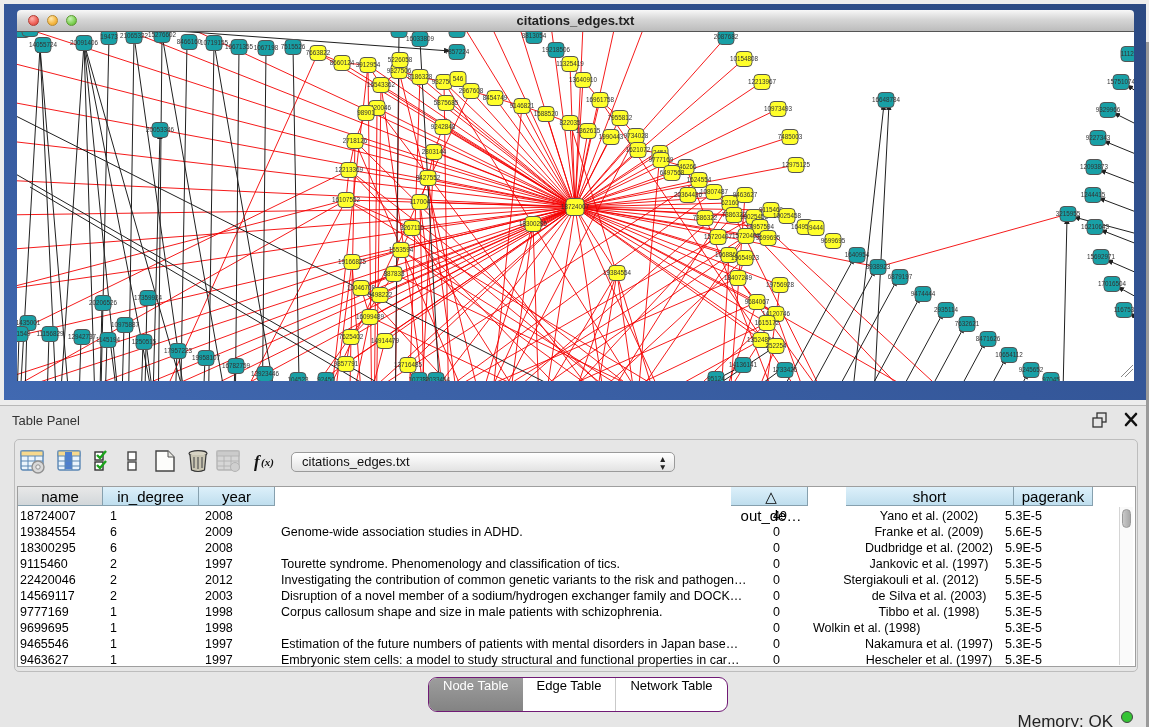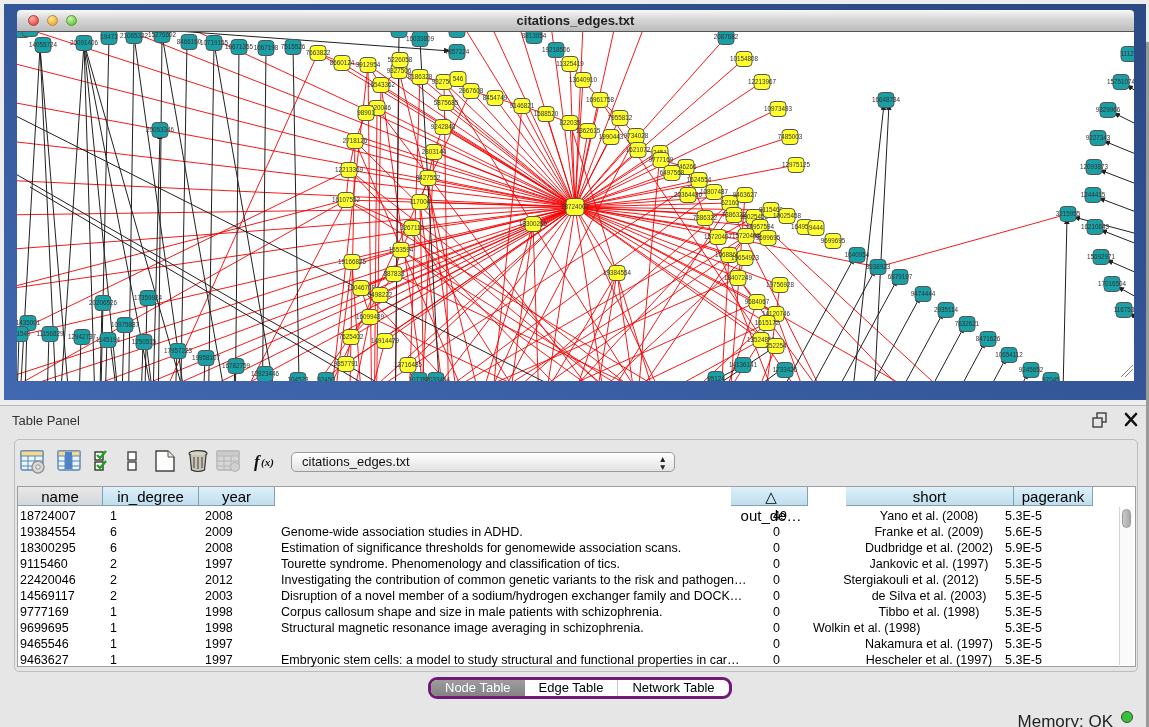--- a/index.html
+++ b/index.html
@@ -12,21 +12,21 @@
 #ptitle{position:absolute;left:12px;top:7px;font-size:13px;color:#333}
 #pbox{position:absolute;left:14px;top:33px;width:1124px;height:233px;border:1px solid #bdbdbd;border-radius:5px;background:#e6e6e6}
 #combo{position:absolute;left:276px;top:12px;width:384px;height:20px;background:linear-gradient(#fff,#eee 60%,#e2e2e2);border:1px solid #9a9a9a;border-radius:5px;font-size:13px;color:#111;line-height:18px;padding-left:10px}
 #combo .arr{position:absolute;right:7px;top:1.5px;font-size:8.5px;color:#222;line-height:8.5px}
 #tbl{position:absolute;left:2px;top:46px;width:1119px;height:181px;background:#fff;border:1px solid #9e9e9e}
 .hcell{position:absolute;top:0;height:19px;background:linear-gradient(#ddf0fa,#bfdeee);border-right:1px solid #86a0ae;border-bottom:1px solid #86a0ae;font-size:15px;color:#000;text-align:center;line-height:19px}
 .trow{position:absolute;left:0;height:16px;width:1110px;font-size:12.5px;color:#000}
 .trow span{position:absolute;top:1px;white-space:nowrap}
 #vsb{position:absolute;right:2px;top:20px;width:14px;height:158px;background:#fafafa;border-left:1px solid #d5d5d5}
 #vsb .th{position:absolute;left:2px;top:2px;width:9px;height:19px;background:linear-gradient(90deg,#c9c9c9,#a8a8a8);border:1px solid #999;border-radius:5px}
-#tabs{position:absolute;left:428px;top:271px;height:22px;border:3px solid #701a75;border-radius:9px;background:#fff;overflow:hidden;font-size:13px;line-height:16px;display:flex}
+#tabs{position:absolute;left:428px;top:271px;height:35px;border:1px solid #701a75;border-radius:9px;background:#fff;overflow:hidden;font-size:13px;line-height:16px;display:flex}
 #tabs .seg{padding:0 14px;color:#000}
 #tabs .sel{background:linear-gradient(#9d9d9d,#838383);color:#fff}
 #mem{position:absolute;right:36px;top:306px;font-size:17px;color:#222}
 #memdot{position:absolute;right:16px;top:305px;width:12px;height:12px;border-radius:50%;background:#35c435;border:1px solid #444}
 #rcol{position:absolute;right:0;top:42px;width:3px;height:685px;background:#9a9a9a}
 </style></head><body>
 <div id="desk">
  <div id="win">
   <div id="tbar">
    <div class="tl" style="left:11px;background:radial-gradient(circle at 35% 30%,#ffb3ad,#ee6158 60%,#d33e36);border:1px solid #b13c34"></div>
@@ -696,37 +696,36 @@
     <div class="hcell" style="left:85px;width:96px">in_degree</div>
     <div class="hcell" style="left:181px;width:76px">year</div>
     <div class="hcell" style="left:713px;width:77px;text-align:center;padding-left:4px">△ out_de…</div>
     <div class="hcell" style="left:828px;width:168px">short</div>
     <div class="hcell" style="left:996px;width:79px">pagerank</div>
     <div class="trow" style="top:21px">
           <span style="left:2px">18724007</span>
           <span style="left:92px">1</span>
           <span style="left:187px">2008</span>
           <span style="left:755px">49</span>
-          <span style="left:827px;width:168px;text-align:center">Yano et al. (2008)</span>
+          <span style="left:827px;width:168px;text-align:center">Yano et al. (2002)</span>
           <span style="left:987px">5.3E-5</span>
         </div>
         <div class="trow" style="top:37px">
           <span style="left:2px">19384554</span>
           <span style="left:92px">6</span>
           <span style="left:187px">2009</span>
           <span style="left:263px">Genome-wide association studies in ADHD.</span>
           <span style="left:755px">0</span>
           <span style="left:827px;width:168px;text-align:center">Franke et al. (2009)</span>
           <span style="left:987px">5.6E-5</span>
         </div>
         <div class="trow" style="top:53px">
           <span style="left:2px">18300295</span>
           <span style="left:92px">6</span>
           <span style="left:187px">2008</span>
-          <span style="left:263px">Estimation of significance thresholds for genomewide association scans.</span>
           <span style="left:755px">0</span>
           <span style="left:827px;width:168px;text-align:center">Dudbridge et al. (2002)</span>
           <span style="left:987px">5.9E-5</span>
         </div>
         <div class="trow" style="top:69px">
           <span style="left:2px">9115460</span>
           <span style="left:92px">2</span>
           <span style="left:187px">1997</span>
           <span style="left:263px">Tourette syndrome. Phenomenology and classification of tics.</span>
           <span style="left:755px">0</span>
@@ -757,29 +756,29 @@
           <span style="left:187px">1998</span>
           <span style="left:263px">Corpus callosum shape and size in male patients with schizophrenia.</span>
           <span style="left:755px">0</span>
           <span style="left:827px;width:168px;text-align:center">Tibbo et al. (1998)</span>
           <span style="left:987px">5.3E-5</span>
         </div>
         <div class="trow" style="top:133px">
           <span style="left:2px">9699695</span>
           <span style="left:92px">1</span>
           <span style="left:187px">1998</span>
-          <span style="left:263px">Structural magnetic resonance image averaging in schizophrenia.</span>
           <span style="left:755px">0</span>
           <span style="left:795px;width:168px;text-align:left">Wolkin et al. (1998)</span>
           <span style="left:987px">5.3E-5</span>
         </div>
         <div class="trow" style="top:149px">
           <span style="left:2px">9465546</span>
           <span style="left:92px">1</span>
           <span style="left:187px">1997</span>
+          <span style="left:263px">Estimation of the future numbers of patients with mental disorders in Japan base…</span>
           <span style="left:755px">0</span>
           <span style="left:827px;width:168px;text-align:center">Nakamura et al. (1997)</span>
           <span style="left:987px">5.3E-5</span>
         </div>
         <div class="trow" style="top:165px">
           <span style="left:2px">9463627</span>
           <span style="left:92px">1</span>
           <span style="left:187px">1997</span>
           <span style="left:263px">Embryonic stem cells: a model to study structural and functional properties in car…</span>
           <span style="left:755px">0</span>

